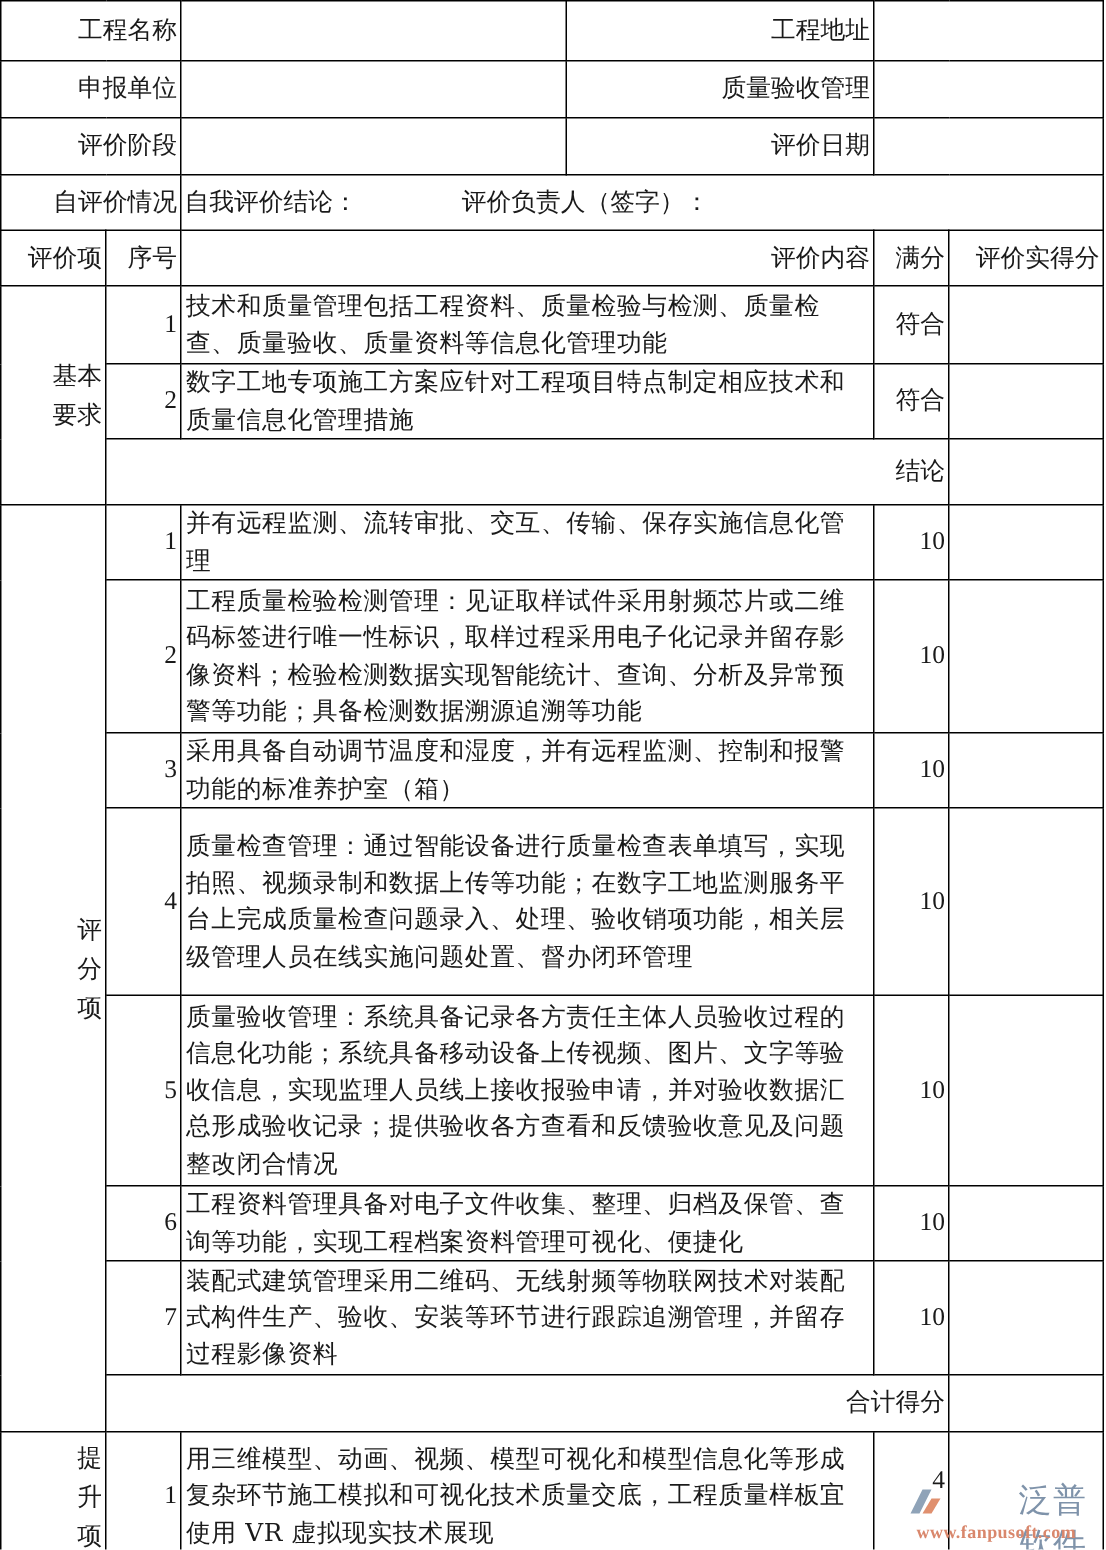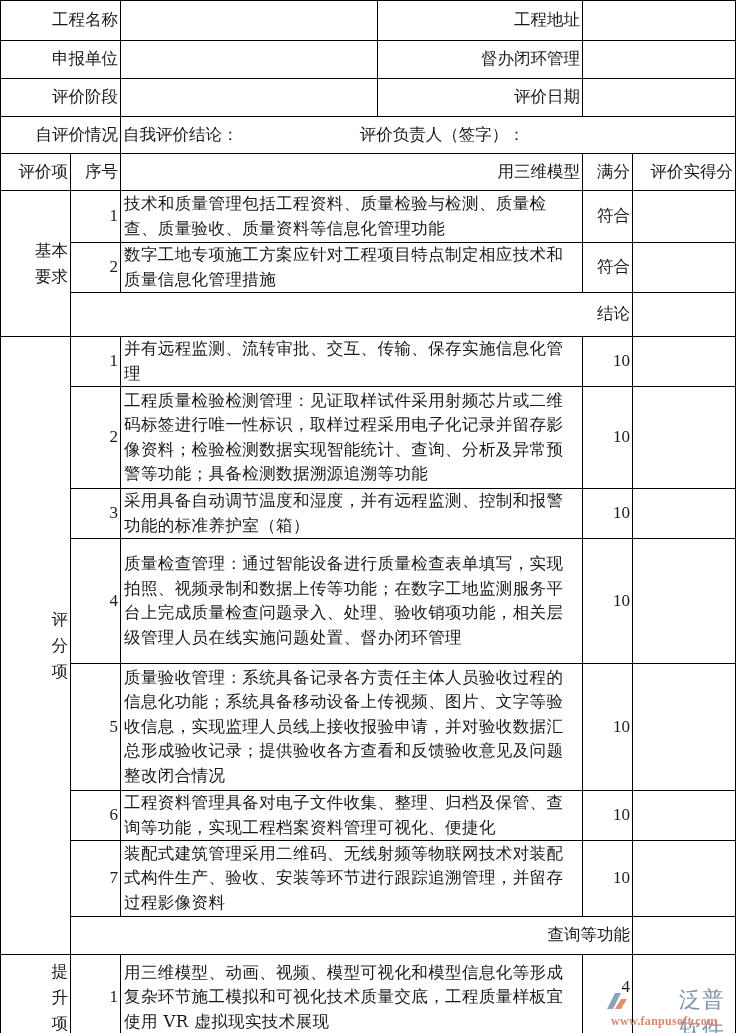--- a/index.html
+++ b/index.html
@@ -32,41 +32,41 @@
   <tbody>
       <tr style="height:40px">
     <td class="c" colspan="2">工程名称</td>
     <td colspan="1"></td>
     <td class="c" colspan="1">工程地址</td>
     <td colspan="2"></td>
   </tr>
   <tr style="height:38px">
     <td class="c" colspan="2">申报单位</td>
     <td></td>
-    <td class="c">督办闭环管理</td>
+    <td class="c">质量验收管理</td>
     <td colspan="2"></td>
   </tr>
   <tr style="height:38px">
     <td class="c" colspan="2">评价阶段</td>
     <td></td>
     <td class="c">评价日期</td>
     <td colspan="2"></td>
   </tr>
   <tr style="height:37px">
     <td class="c" colspan="2">自评价情况</td>
     <td colspan="4" style="padding-left:2px">
       <span>自我评价结论：</span>
-      <span style="margin-left:116px">评价负责人（签字）：</span>
+      <span style="margin-left:64px">评价负责人（签字）：</span>
     </td>
   </tr>
 
   <tr style="height:37px">
     <td class="c">评价项</td>
     <td class="c">序号</td>
-    <td class="c" colspan="2">用三维模型</td>
+    <td class="c" colspan="2">评价内容</td>
     <td class="c">满分</td>
     <td class="c">评价实得分</td>
   </tr>
 
   <tr style="height:52px">
     <td class="c vert" rowspan="3">
       <div>基本</div>
       <div>要求</div>
     </td>
     <td class="c num">1</td>
@@ -126,21 +126,21 @@
     <td class="c num">10</td>
     <td></td>
   </tr>
   <tr style="height:76px">
     <td class="c num">7</td>
     <td class="l" colspan="2">装配式建筑管理采用二维码、无线射频等物联网技术对装配式构件生产、验收、安装等环节进行跟踪追溯管理，并留存过程影像资料</td>
     <td class="c num">10</td>
     <td></td>
   </tr>
   <tr style="height:38px">
-    <td class="c" colspan="4">查询等功能</td>
+    <td class="c" colspan="4">合计得分</td>
     <td></td>
   </tr>
 
   <tr style="height:86px">
     <td class="c vert">
       <div>提</div>
       <div>升</div>
       <div>项</div>
     </td>
     <td class="c num">1</td>

